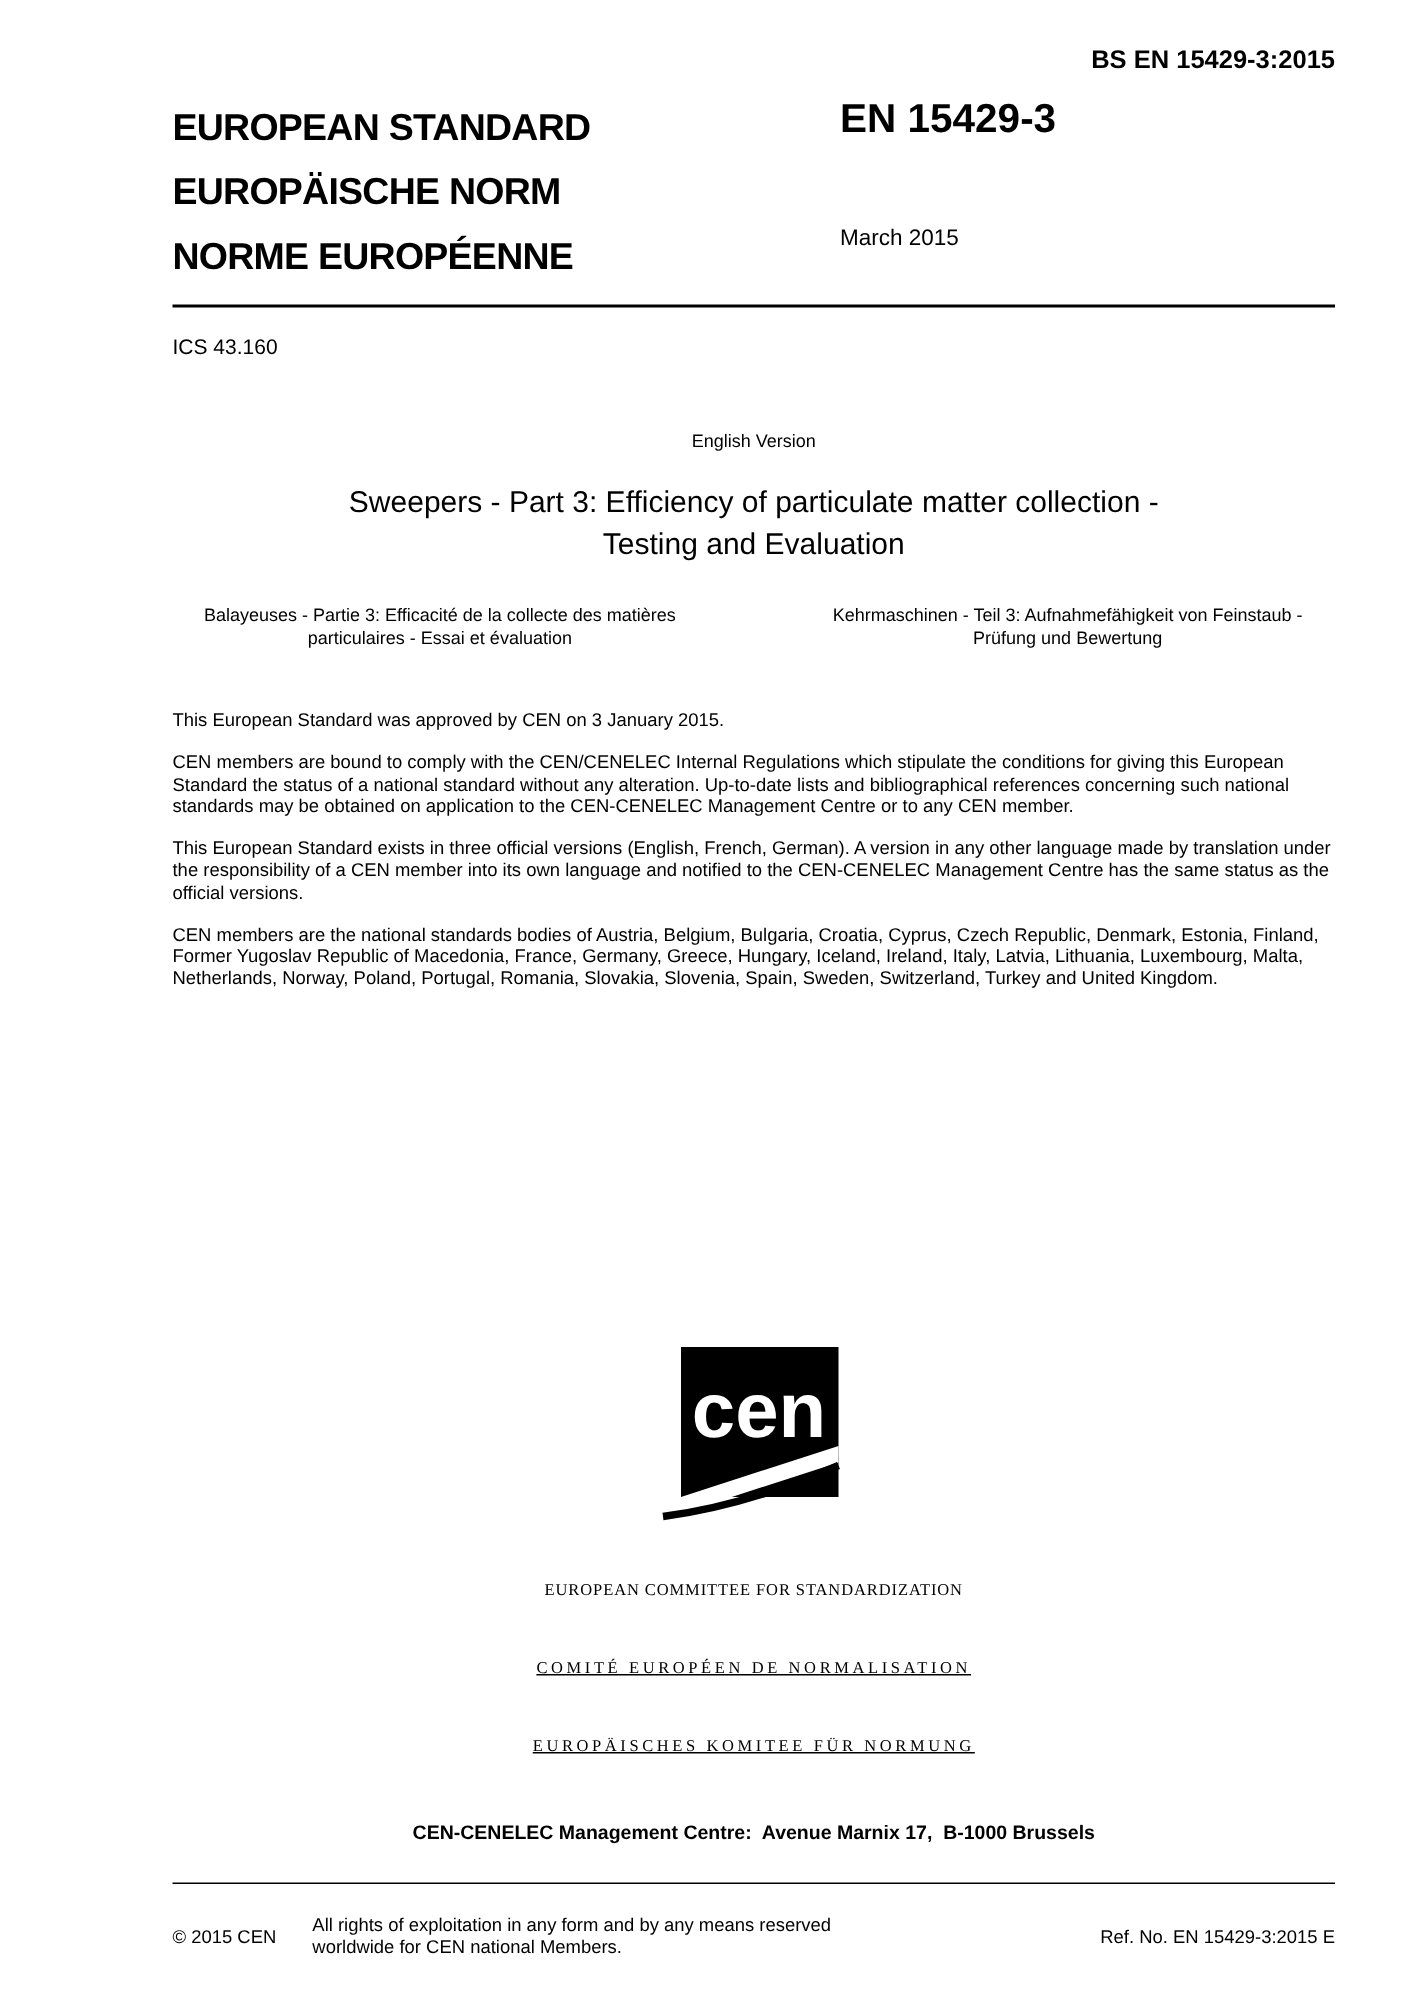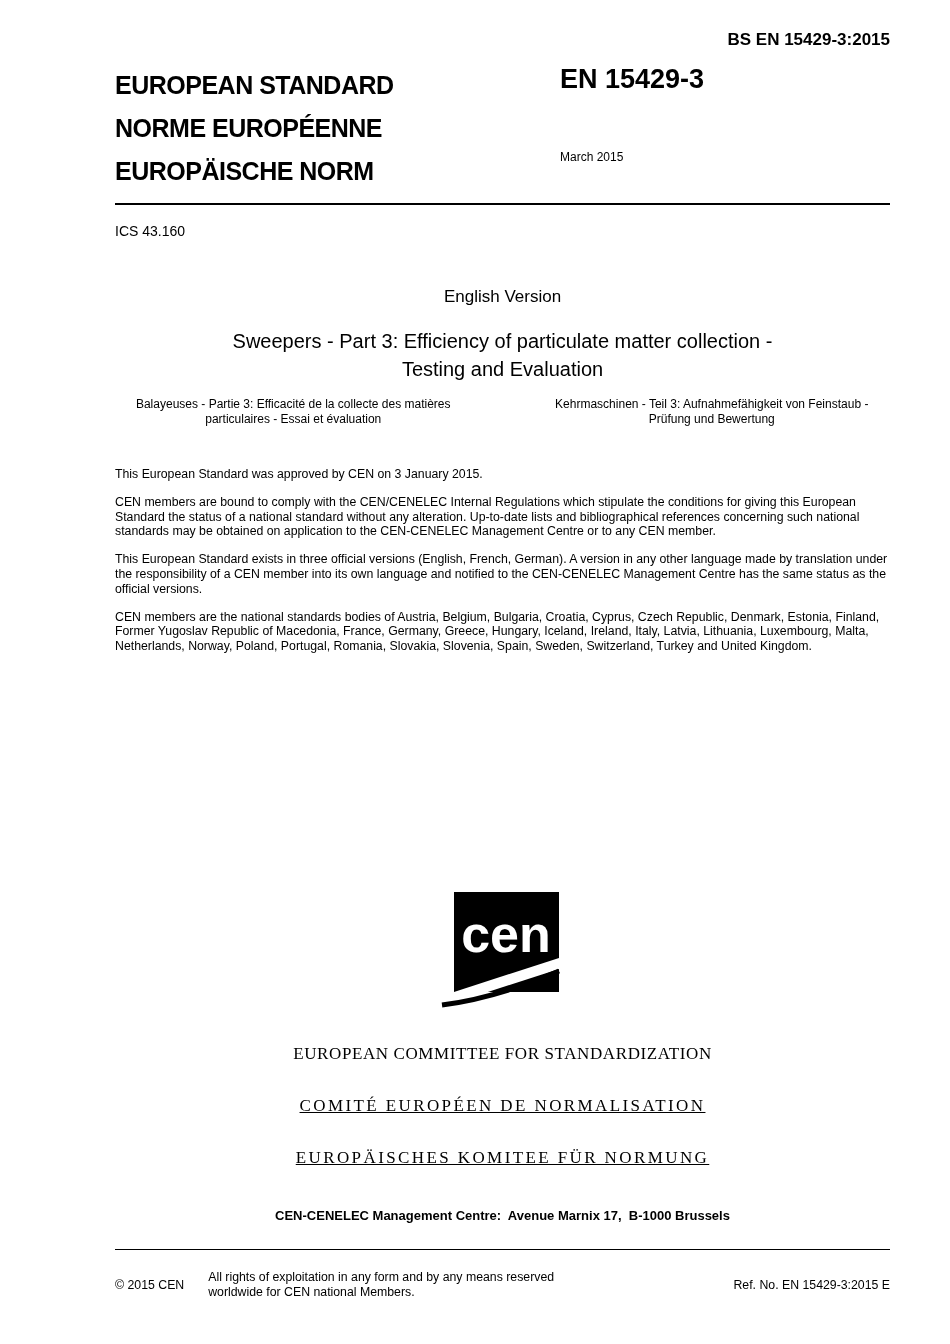--- a/index.html
+++ b/index.html
@@ -11,61 +11,61 @@
     -webkit-font-smoothing:antialiased;
   }
   .page { padding:30px 60px 40px 115px; }
 
   .doc-ref { text-align:right; font-weight:bold; font-size:17px; }
 
   .header-row { display:flex; margin-top:14px; }
   .lang-titles { width:445px; }
   .lang-title { font-size:25px; font-weight:700; letter-spacing:-0.5px; line-height:43px; white-space:nowrap; }
   .std-number { font-size:27px; font-weight:700; line-height:30px; }
-  .std-date { font-size:12px; margin-top:56px; }
+  .std-date { font-size:15px; margin-top:56px; }
 
   .rule { border:none; border-top:2px solid #000; margin-top:10px; }
   .rule2 { border:none; border-top:1px solid #000; margin-top:26px; }
 
   .ics { font-size:14px; margin-top:18px; }
-  .version { text-align:center; font-size:17px; margin-top:48px; }
+  .version { text-align:center; font-size:12px; margin-top:48px; }
 
   .main-title { text-align:center; font-size:20px; line-height:28px; margin-top:20px; white-space:pre-line; }
 
-  .subtitles { display:flex; justify-content:space-between; margin-top:14px;align-items:flex-end; }
+  .subtitles { display:flex; justify-content:space-between; margin-top:26px;align-items:flex-end; }
   .subtitle { width:46%; text-align:center; font-size:12px; line-height:15px; white-space:pre-line; }
 
   .paragraphs { margin-top:40px; max-width:782px; }
   .paragraphs p { font-size:12.3px; line-height:14.8px; margin-bottom:13px; }
 
   .logo-wrap { margin-top:238px; display:flex; justify-content:center;text-align:right; }
 
   .committee { margin-top:6px; text-align:center; font-family:"Liberation Serif", serif; }
-  .committee div { font-size:17px; line-height:16px;margin-top:36px; }
+  .committee div { font-size:11px; line-height:16px;margin-top:36px; }
   .c1 { letter-spacing:0.6px; }
   .c2, .c3 { letter-spacing:2.4px;text-decoration:underline; }
 
   .address { text-align:center; font-weight:bold; font-size:13px; margin-top:42px; white-space:pre-wrap; }
 
   .footer { display:flex; margin-top:20px; font-size:12.3px; align-items:center; }
   .footer .rights { margin-left:24px; white-space:pre-line; line-height:15px; }
   .footer .ref { margin-left:auto; padding-top:1px;padding-left:16px; }
 </style>
 </head>
 <body>
 
 <div class="page">
 
   <div class="doc-ref">BS EN 15429-3:2015</div>
 
   <div class="header-row">
     <div class="lang-titles">
       <div class="lang-title">EUROPEAN STANDARD</div>
+      <div class="lang-title">EUROPÄISCHE NORM</div>
       <div class="lang-title">NORME EUROPÉENNE</div>
-      <div class="lang-title">EUROPÄISCHE NORM</div>
     </div>
     <div class="std-col">
       <div class="std-number">EN 15429-3</div>
       <div class="std-date">March 2015</div>
     </div>
   </div>
 
   <hr class="rule">
 
   <div class="ics">ICS 43.160</div>

